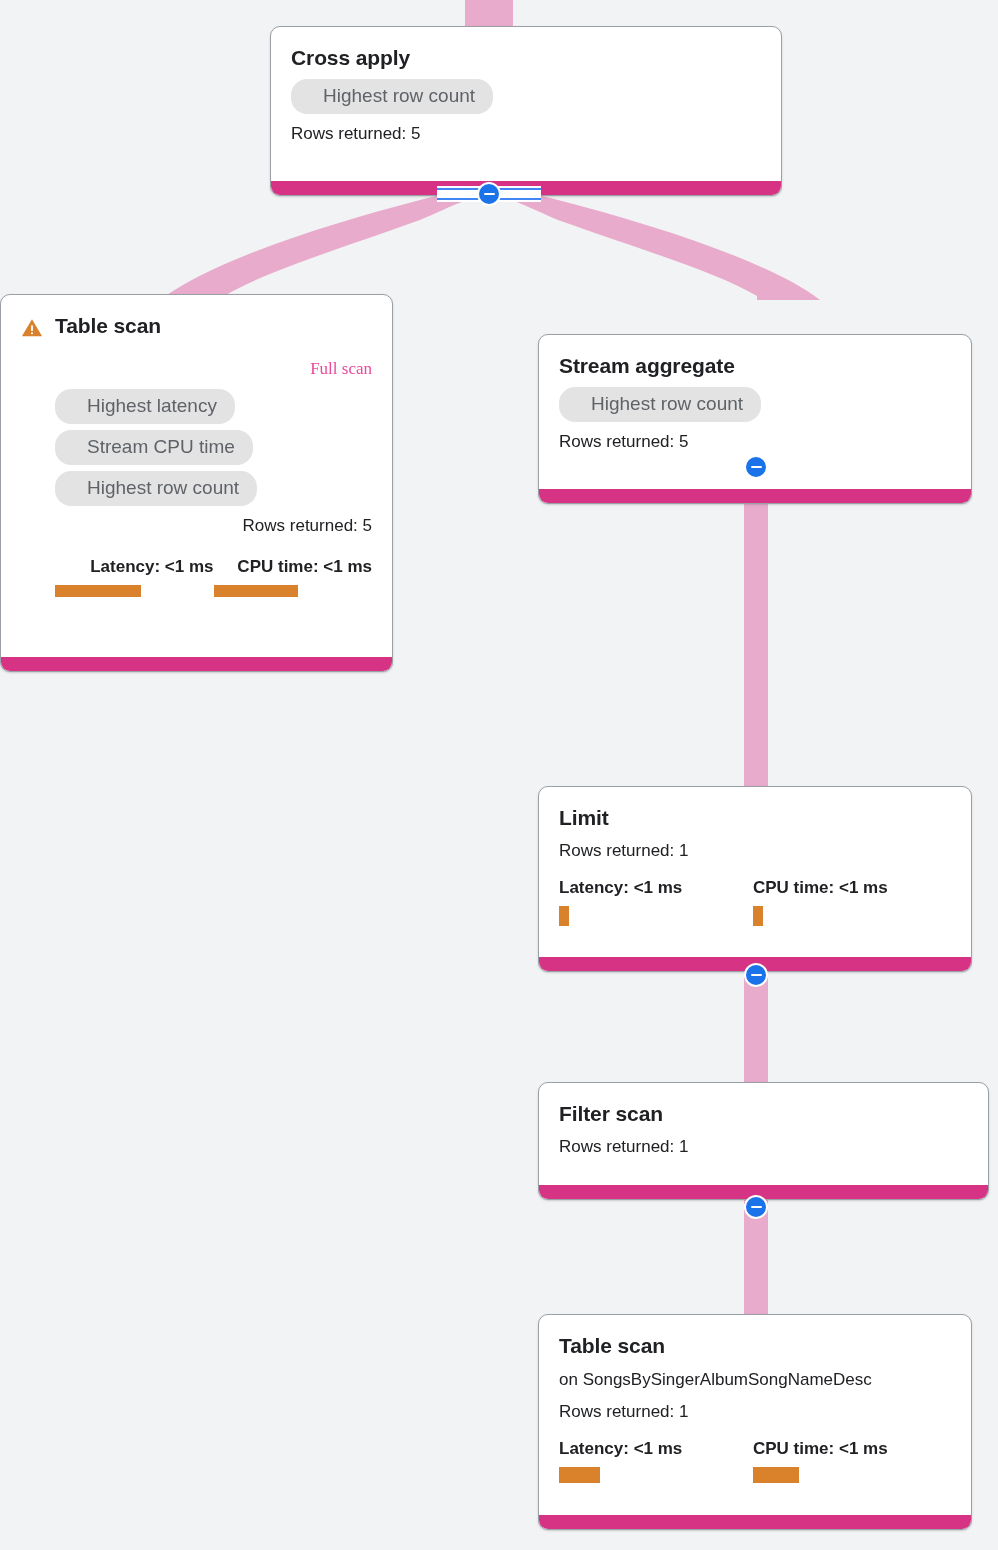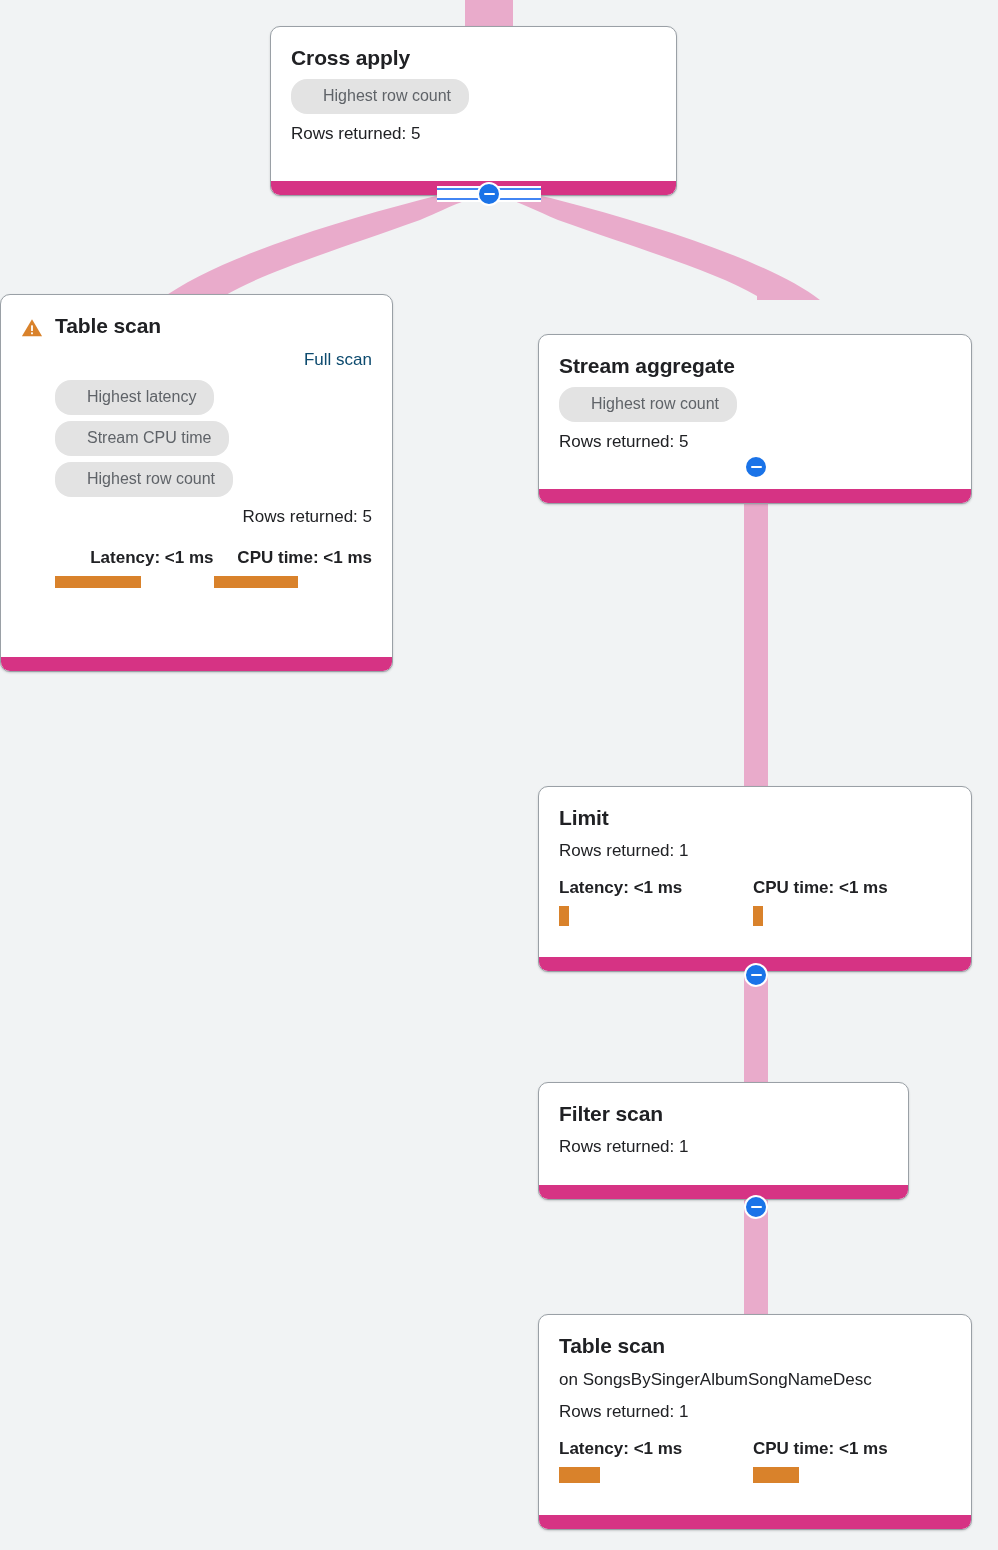--- a/index.html
+++ b/index.html
@@ -80,40 +80,41 @@
   }
 
   .subline {
     font-size: 17px;
     color: #202124;
     line-height: 25px;
     margin-top: 8px;
     white-space: nowrap;
   }
   .subline.muted {
-    color: #0c4a6e;
-    margin-top: 8px;
+    color: #ec4899;
+    margin-top: 17px;
+    font-family: Liberation Serif, serif;
   }
   .rows-line {
     font-size: 17px;
     color: #202124;
     line-height: 25px;
     margin-top: 7px;
     white-space: nowrap;
   }
 
   .chips {
     margin-top: 8px;
   }
   .chip {
     display: block;
     width: max-content;
     background: #e3e3e3;
     color: #5f6368;
-    font-size: 16px;
+    font-size: 19px;
     line-height: 20px;
     border-radius: 16px;
     padding: 7px 18px 8px 32px;
     margin-bottom: 6px;
   }
 
   .metrics {
     display: flex;
     margin-top: 18px;
   }
@@ -206,21 +207,21 @@
              C 528 192, 508 190, 489 190
              Z" fill="#e9abcb"></path>
 
     <rect x="744" y="460" width="24" height="330" fill="#e9abcb"></rect>
 
     <rect x="744" y="962" width="24" height="126" fill="#e9abcb"></rect>
 
     <rect x="744" y="1192" width="24" height="124" fill="#e9abcb"></rect>
   </svg>
 
-  <div class="node" style="left:270px; top:26px; width:407px; height:170px;">
+  <div class="node" style="left:270px; top:26px; width:512px; height:170px;">
     <div class="node-body">
       <div class="title-row">
         <div class="node-title">Cross apply</div>
       </div>
       <div class="chips">
         <span class="chip">Highest row count</span>
       </div>
       <div class="rows-line">Rows returned: 5</div>
     </div>
     <div class="node-accent"></div>
@@ -294,21 +295,21 @@
         <div class="metric">
           <div class="metric-label">CPU time: &lt;1 ms</div>
           <div class="metric-bar" style="height: 20px; width: 10px;"></div>
         </div>
       </div>
     </div>
     <div class="node-accent"></div>
   </div>
   <div class="toggle" style="left:744px; top:963px;"></div>
 
-  <div class="node" style="left:538px; top:1082px; width:371px; height:118px;">
+  <div class="node" style="left:538px; top:1082px; width:451px; height:118px;">
     <div class="node-body">
       <div class="title-row">
         <div class="node-title">Filter scan</div>
       </div>
       <div class="rows-line">Rows returned: 1</div>
     </div>
     <div class="node-accent"></div>
   </div>
   <div class="toggle" style="left:744px; top:1195px;"></div>
 

